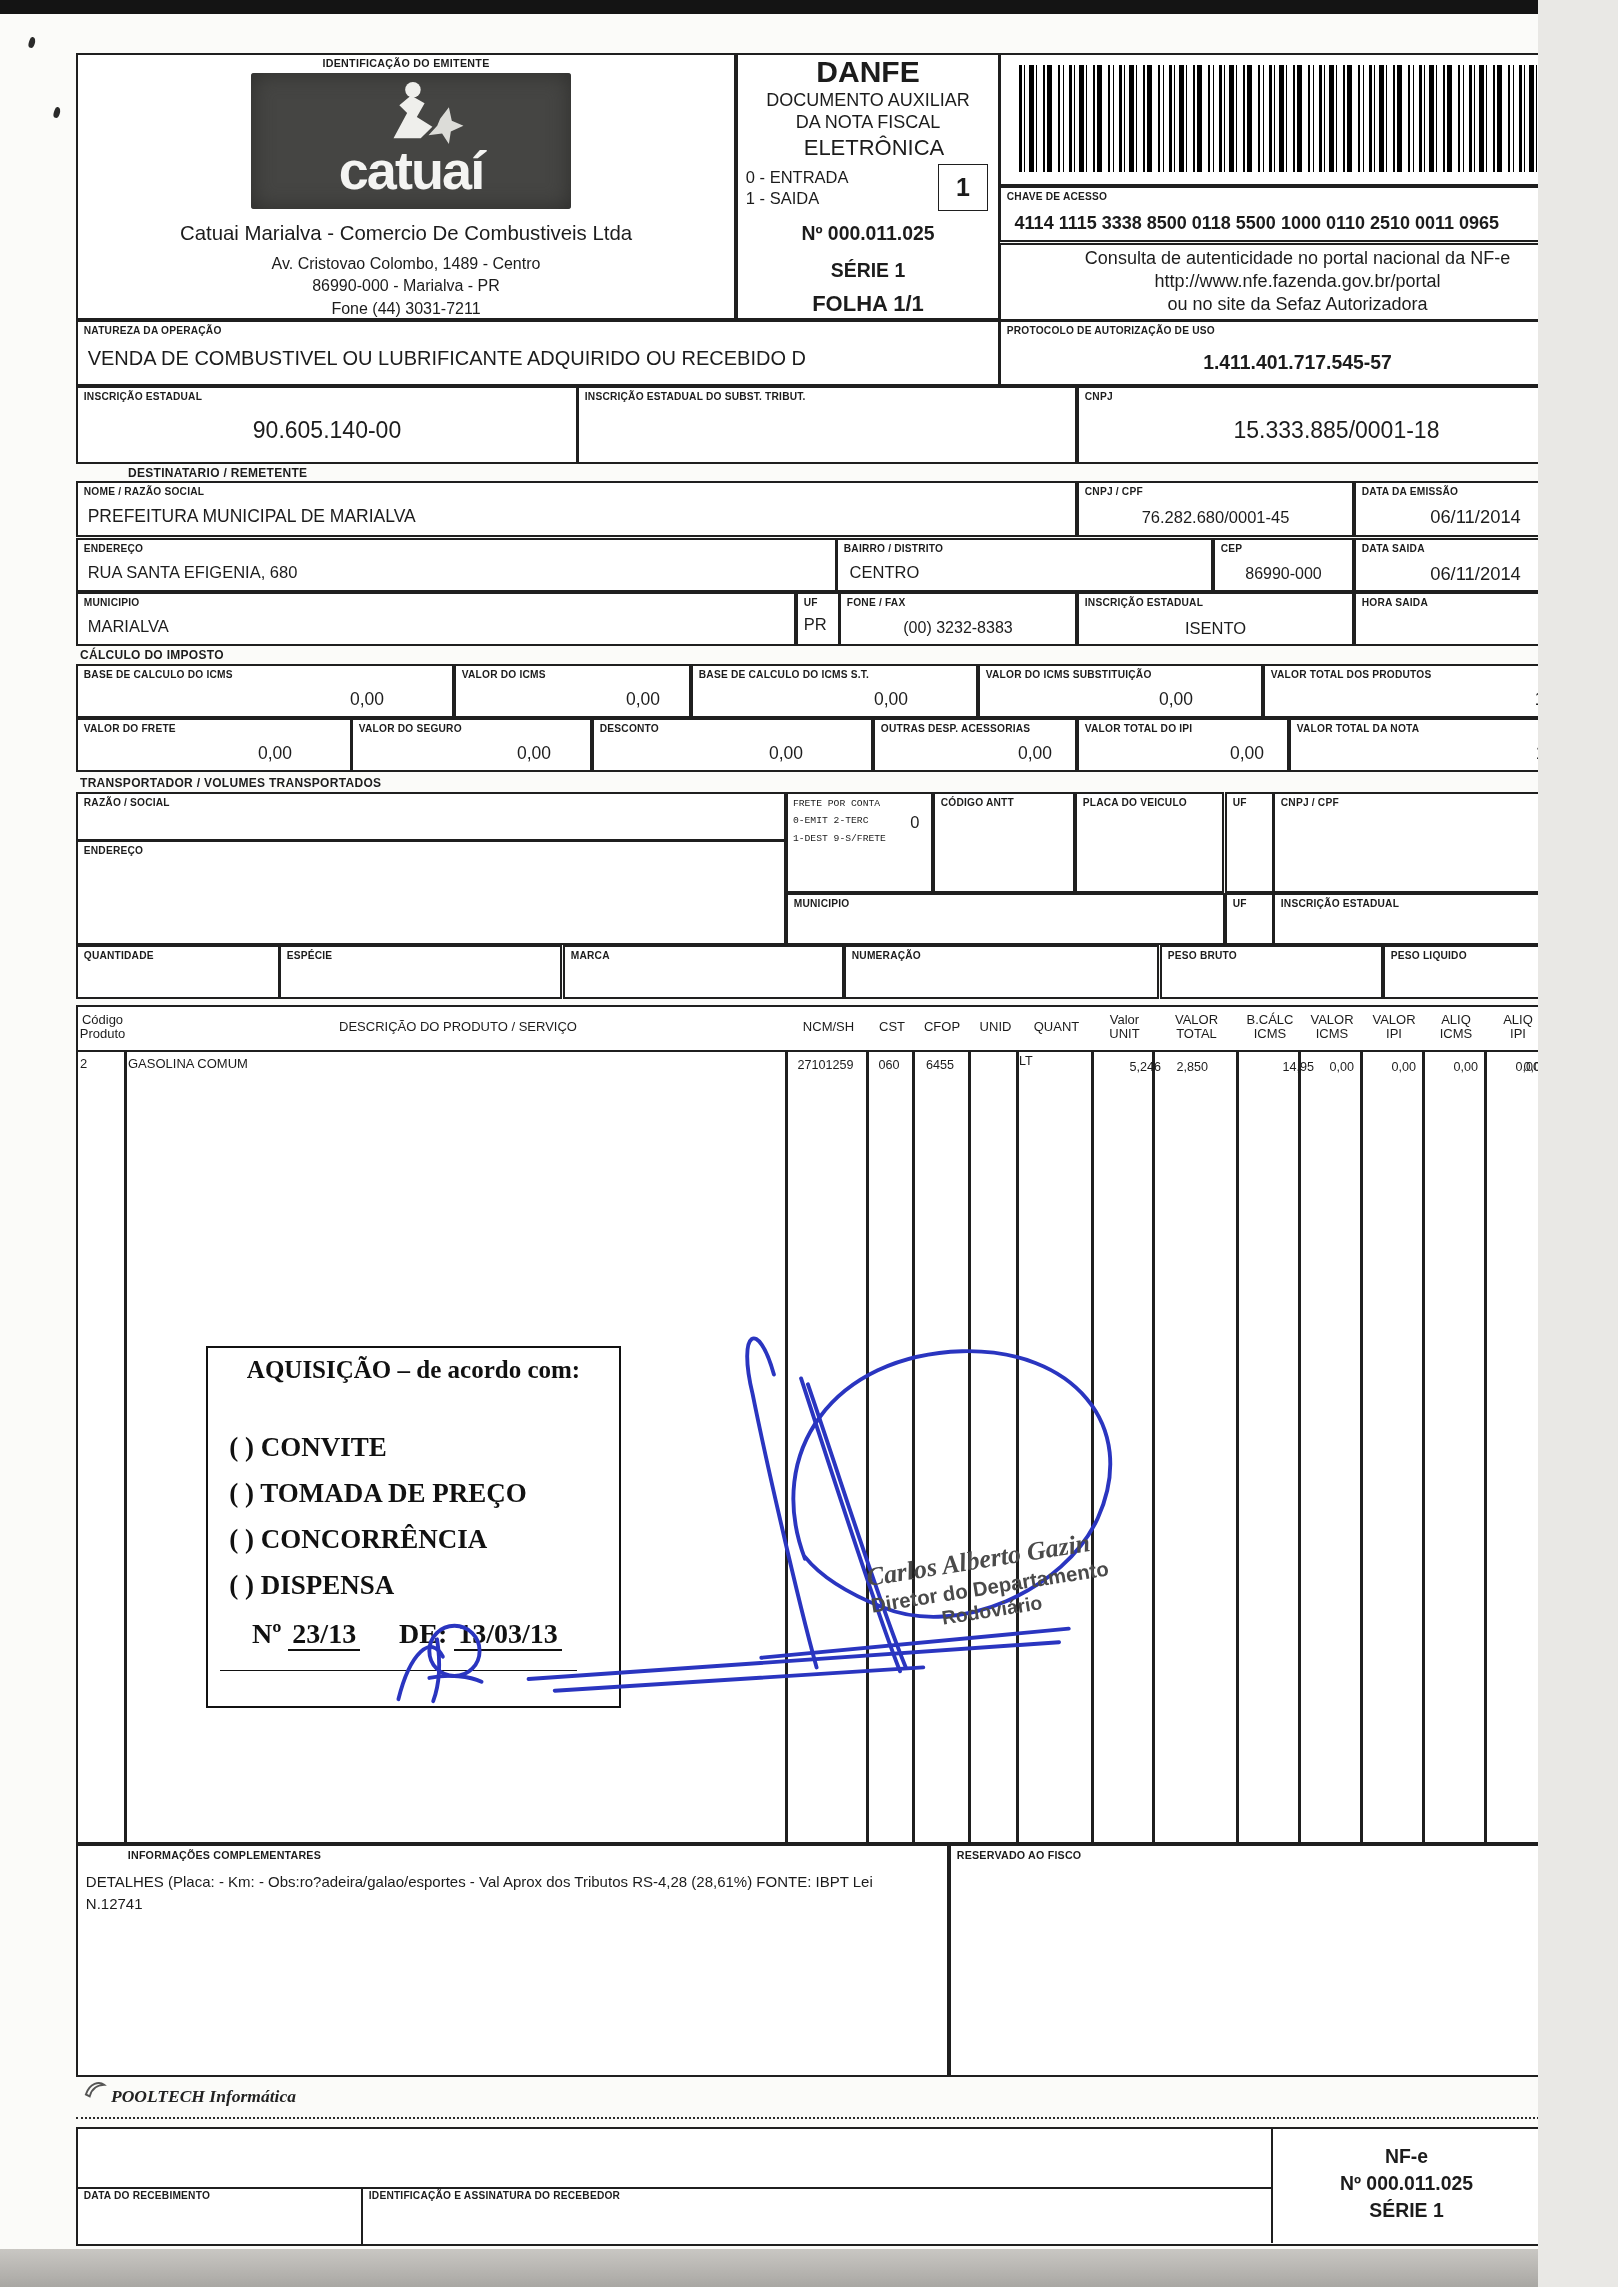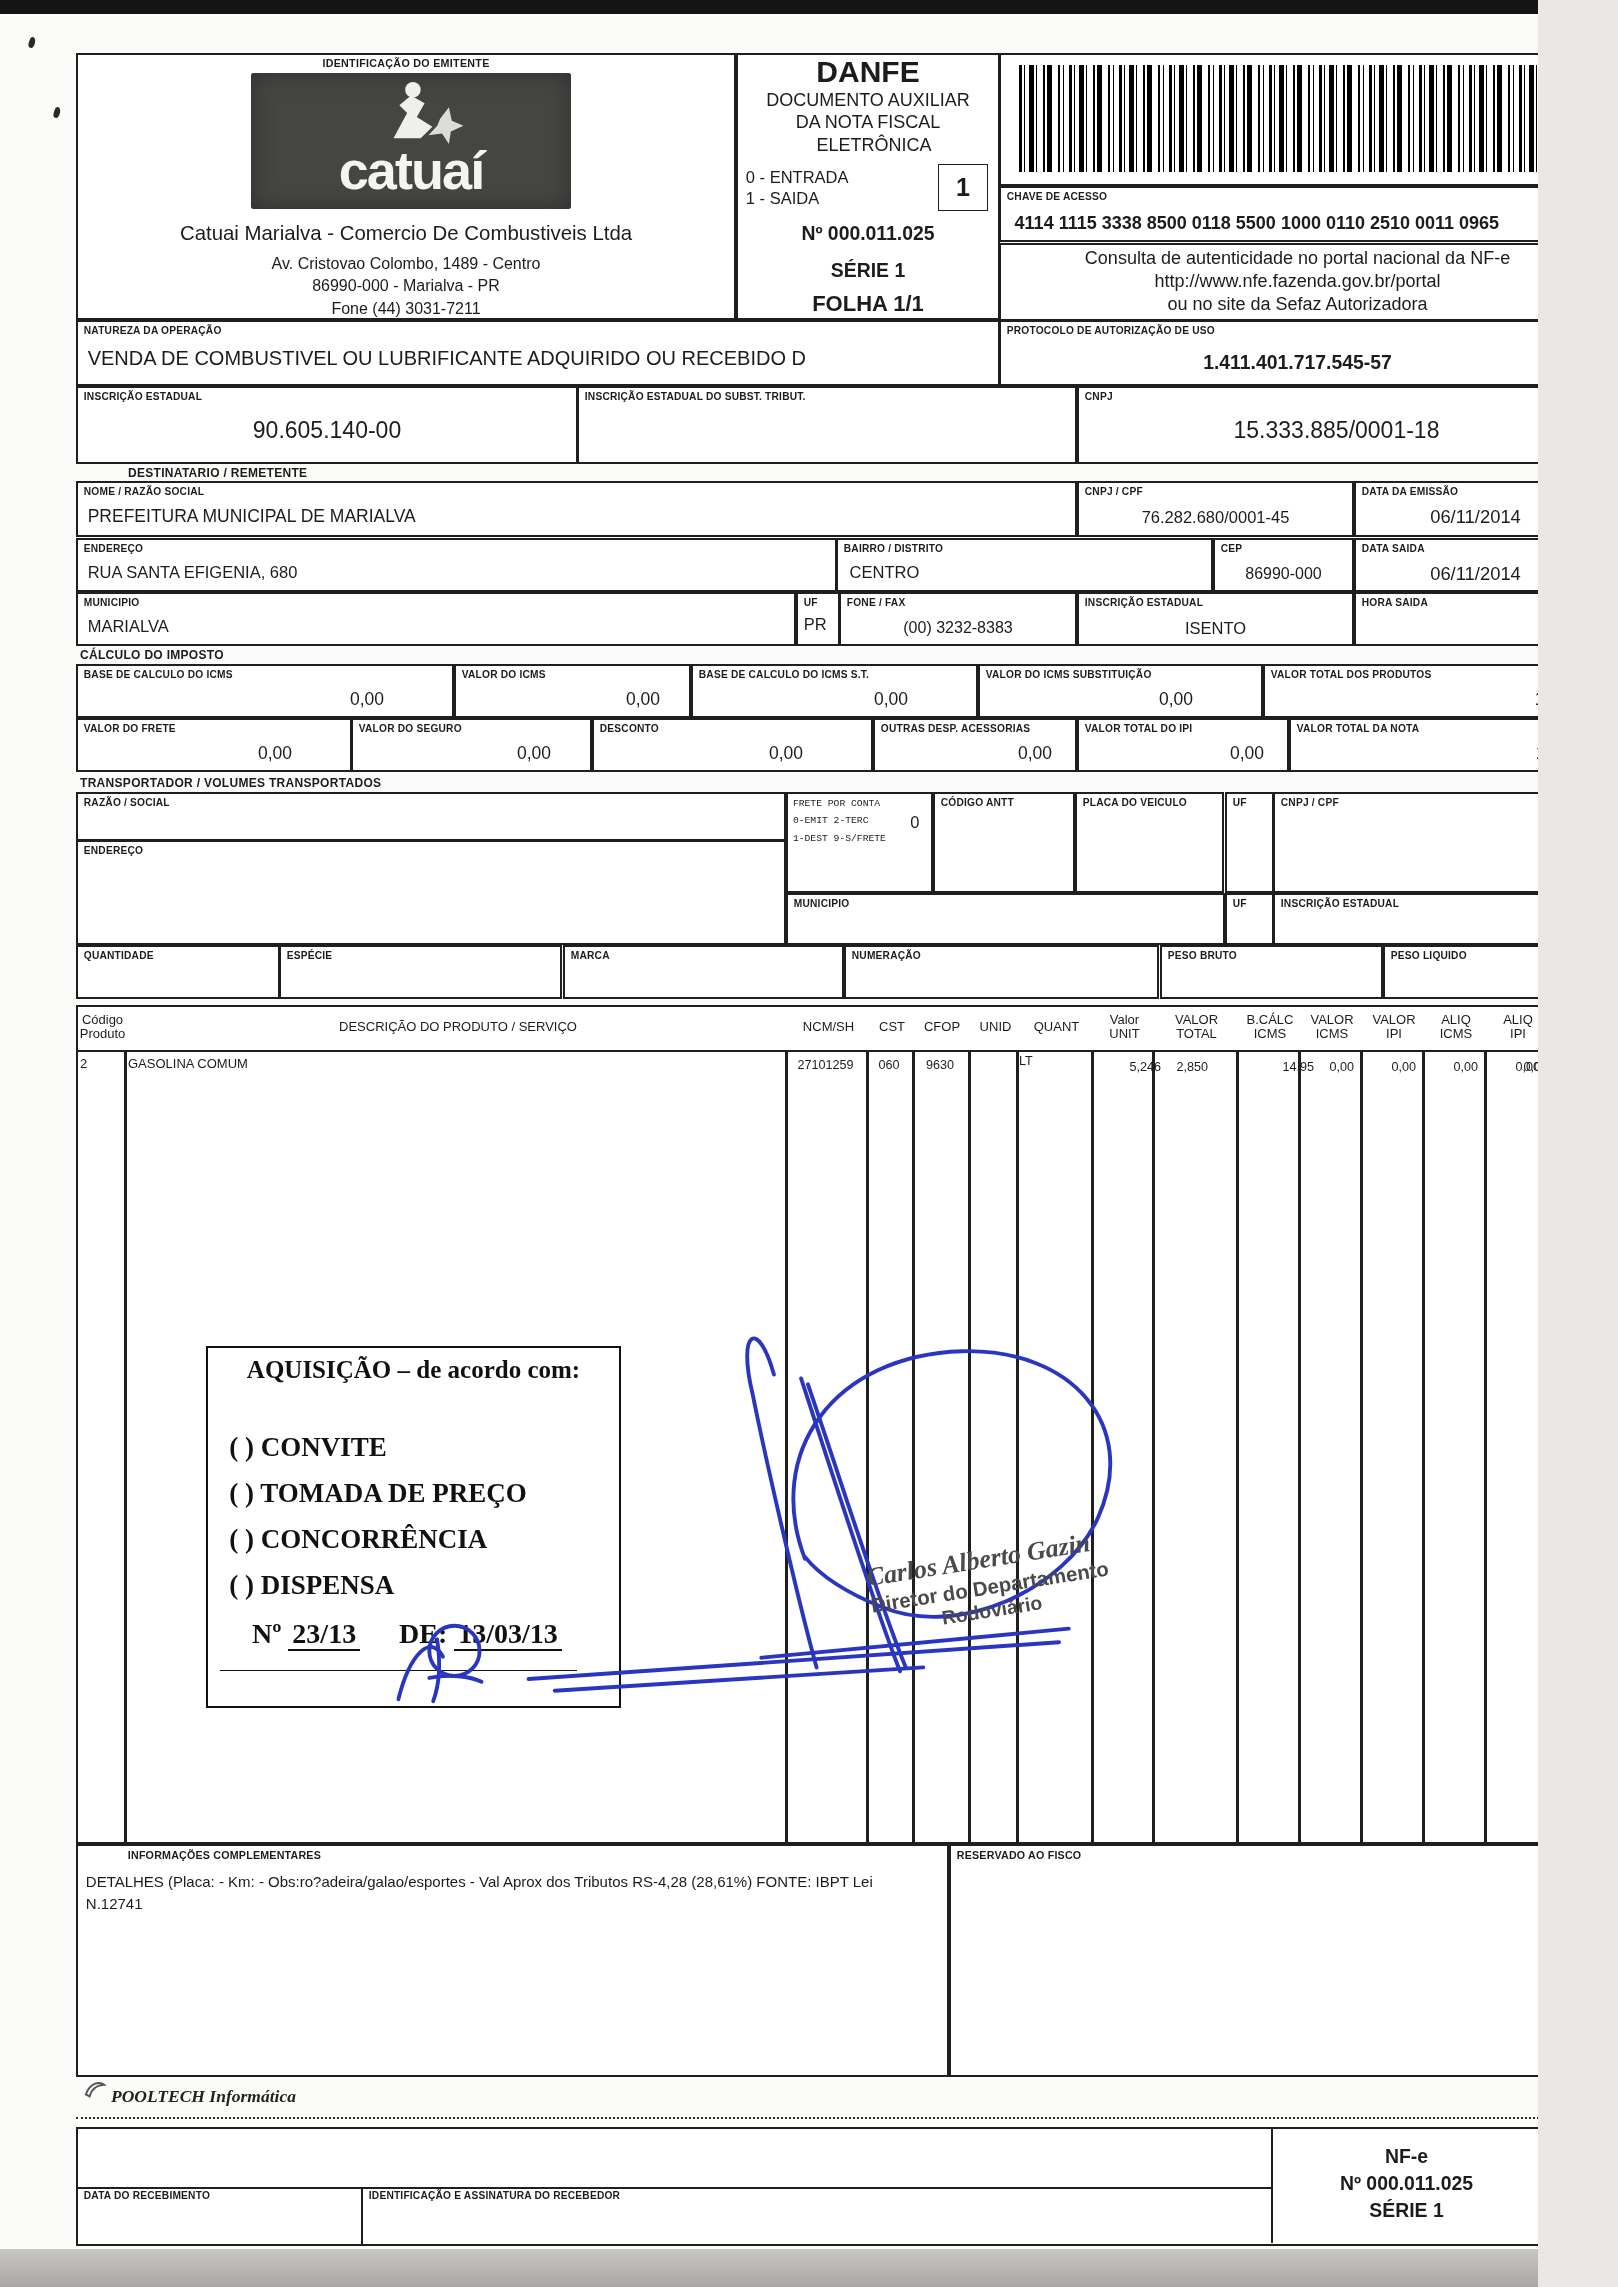--- a/index.html
+++ b/index.html
@@ -57,21 +57,21 @@
     <div class="abs center" style="left:0;right:0;top:167px;font-size:20.4px;">Catuai Marialva - Comercio De Combustiveis Ltda</div>
     <div class="abs center" style="left:0;right:0;top:200px;font-size:16px;">Av. Cristovao Colombo, 1489 - Centro</div>
     <div class="abs center" style="left:0;right:0;top:222px;font-size:16px;">86990-000 - Marialva - PR</div>
     <div class="abs center" style="left:0;right:0;top:245px;font-size:16px;">Fone (44) 3031-7211</div>
   </div>
 
   <div class="abs box" style="left:736px;top:53px;width:264px;height:267px;">
     <div class="abs center" style="left:0;right:0;top:0px;font-size:30px;font-weight:bold;">DANFE</div>
     <div class="abs center" style="left:0;right:0;top:35px;font-size:18px;">DOCUMENTO AUXILIAR</div>
     <div class="abs center" style="left:0;right:0;top:57px;font-size:18px;">DA NOTA FISCAL</div>
-    <div class="abs center" style="left:0;right:0;top:80px;font-size:18px;padding-left:12px;">ELETRÔNICA</div>
+    <div class="abs center" style="left:0;right:0;top:80px;font-size:22px;padding-left:12px;">ELETRÔNICA</div>
     <div class="abs" style="left:7.8px;top:113px;font-size:16.5px;">0 - ENTRADA</div>
     <div class="abs" style="left:7.8px;top:134px;font-size:16.5px;">1 - SAIDA</div>
     <div class="abs box2 center" style="left:200px;top:109px;width:50px;height:47px;font-size:25px;font-weight:bold;line-height:45px;">1</div>
     <div class="abs center" style="left:0;right:0;top:167px;font-size:19.4px;font-weight:bold;">Nº 000.011.025</div>
     <div class="abs center" style="left:0;right:0;top:204px;font-size:19.4px;font-weight:bold;">SÉRIE 1</div>
     <div class="abs center" style="left:0;right:0;top:236px;font-size:22px;font-weight:bold;">FOLHA 1/1</div>
   </div>
 
   <div class="abs box" style="left:999px;top:53px;width:597px;height:133px;">
     <div class="abs barcode" style="left:17.5px;top:9.7px;width:555px;height:107px;"></div>
@@ -298,21 +298,21 @@
     <div class="vline" style="left:1158px;top:0;height:792px;"></div>
     <div class="vline" style="left:1220px;top:0;height:792px;"></div>
     <div class="vline" style="left:1282px;top:0;height:792px;"></div>
     <div class="vline" style="left:1344px;top:0;height:792px;"></div>
     <div class="vline" style="left:1406px;top:0;height:792px;"></div>
 
     <div class="abs" style="left:1.9px;top:3.9px;font-size:13px;">2</div>
     <div class="abs" style="left:50px;top:3.9px;font-size:13px;">GASOLINA COMUM</div>
     <div class="abs center" style="left:707px;top:5.8px;width:81px;font-size:12.6px;">27101259</div>
     <div class="abs center" style="left:788px;top:5.8px;width:46px;font-size:12.6px;">060</div>
-    <div class="abs center" style="left:834px;top:5.8px;width:56px;font-size:12.6px;">9630</div>
+    <div class="abs center" style="left:834px;top:5.8px;width:56px;font-size:12.6px;">6455</div>
     <div class="abs" style="left:941px;top:1.9px;font-size:12.6px;">LT</div>
     <div class="abs" style="left:1013px;top:7.8px;width:70px;text-align:right;font-size:12.6px;">5,246</div>
     <div class="abs" style="left:1074px;top:7.8px;width:56px;text-align:right;font-size:12.6px;">2,850</div>
     <div class="abs" style="left:1158px;top:7.8px;width:78px;text-align:right;font-size:12.6px;">14,95</div>
     <div class="abs" style="left:1220px;top:7.8px;width:56px;text-align:right;font-size:12.6px;">0,00</div>
     <div class="abs" style="left:1282px;top:7.8px;width:56px;text-align:right;font-size:12.6px;">0,00</div>
     <div class="abs" style="left:1344px;top:7.8px;width:56px;text-align:right;font-size:12.6px;">0,00</div>
     <div class="abs" style="left:1406px;top:7.8px;width:56px;text-align:right;font-size:12.6px;">0,00</div>
     <div class="abs" style="left:1412px;top:7.8px;width:58px;text-align:right;font-size:12.6px;">0,00</div>
   </div>

